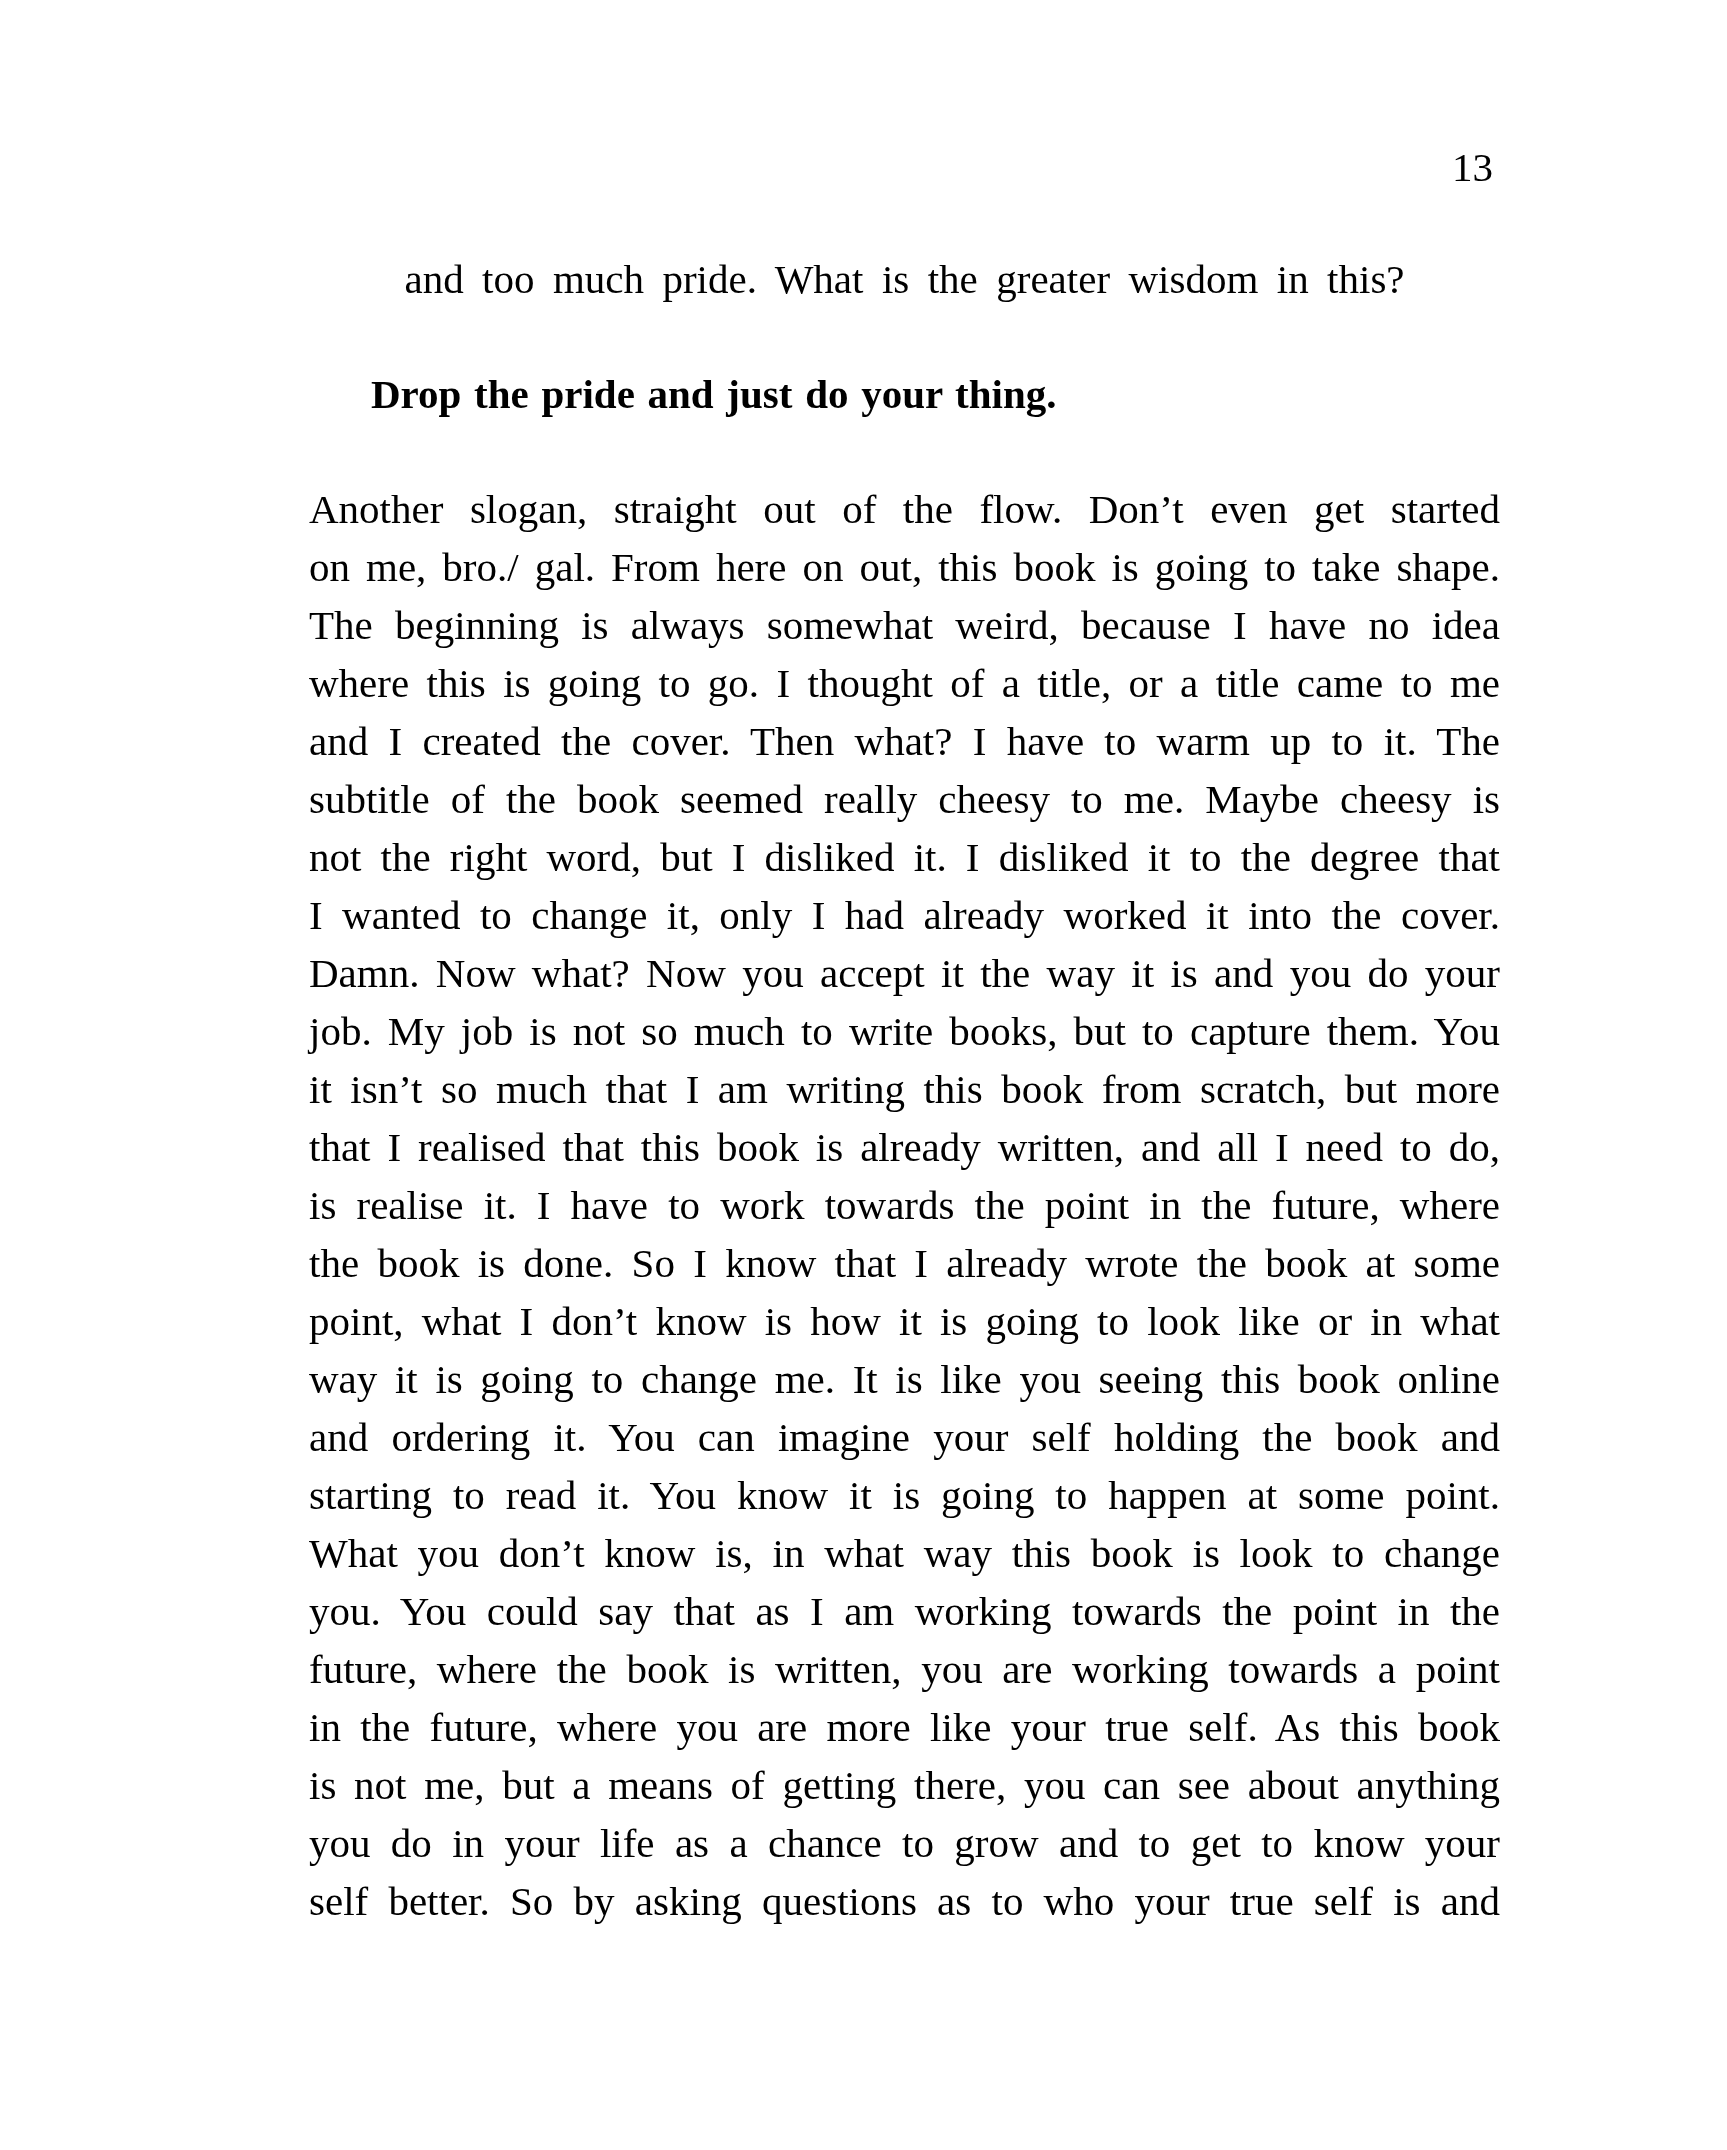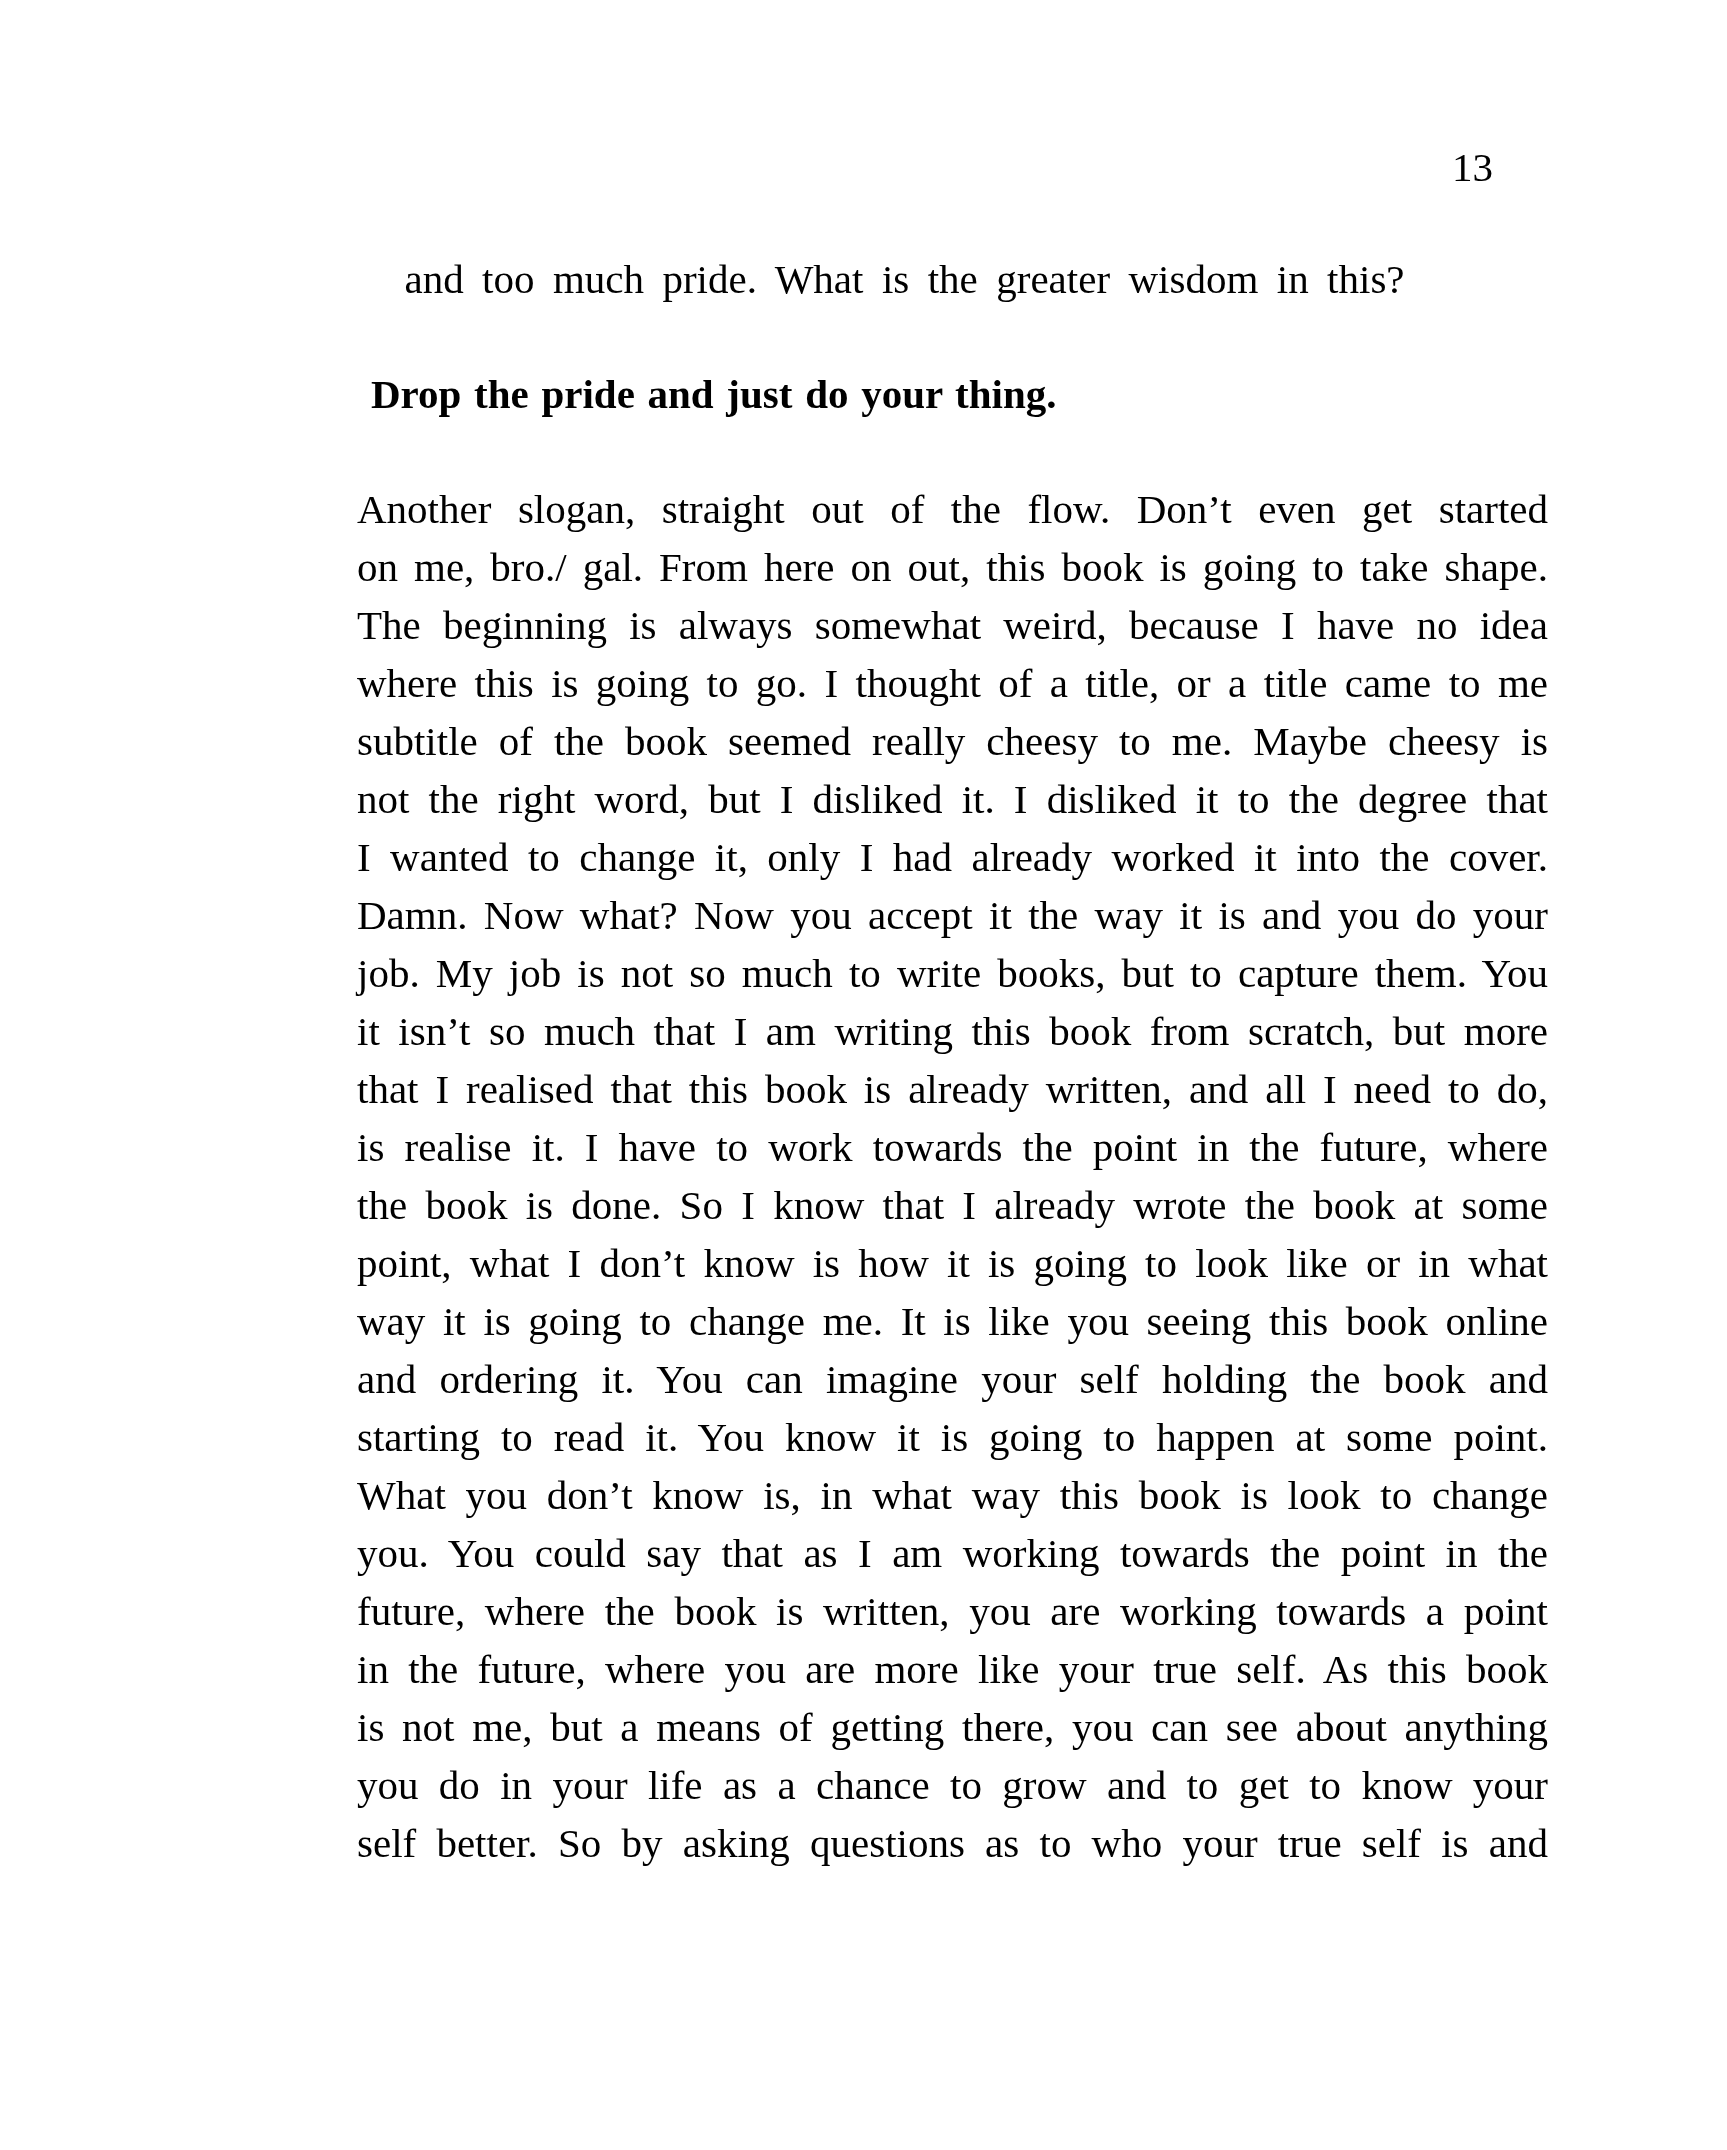--- a/index.html
+++ b/index.html
@@ -37,21 +37,20 @@
     left: 371px;
     top: 365px;
     font-weight: bold;
     word-spacing: 0.06em;
   }
   .bodypara {
     position: absolute;
     left: 309px;
     top: 480px;
     width: 1191px;
-    margin-left: 48px;
   }
   .bodypara .bline {
     text-align: justify;
     text-align-last: justify;
     -moz-text-align-last: justify;
     height: 58px;
   }
 </style>
 </head>
 <body>
@@ -61,20 +60,21 @@
 
   <div class="cont">and too much pride. What is the greater wisdom in this?</div>
 
   <div class="heading">Drop the pride and just do your thing.</div>
 
   <div class="bodypara" id="bodyPara">
       <div class="bline">Another slogan, straight out of the flow. Don’t even get started</div>
       <div class="bline">on me, bro./ gal. From here on out, this book is going to take shape.</div>
       <div class="bline">The beginning is always somewhat weird, because I have no idea</div>
       <div class="bline">where this is going to go. I thought of a title, or a title came to me</div>
+      <div class="bline">and I created the cover. Then what? I have to warm up to it. The</div>
       <div class="bline">subtitle of the book seemed really cheesy to me. Maybe cheesy is</div>
       <div class="bline">not the right word, but I disliked it. I disliked it to the degree that</div>
       <div class="bline">I wanted to change it, only I had already worked it into the cover.</div>
       <div class="bline">Damn. Now what? Now you accept it the way it is and you do your</div>
       <div class="bline">job. My job is not so much to write books, but to capture them. You</div>
       <div class="bline">it isn’t so much that I am writing this book from scratch, but more</div>
       <div class="bline">that I realised that this book is already written, and all I need to do,</div>
       <div class="bline">is realise it. I have to work towards the point in the future, where</div>
       <div class="bline">the book is done. So I know that I already wrote the book at some</div>
       <div class="bline">point, what I don’t know is how it is going to look like or in what</div>

